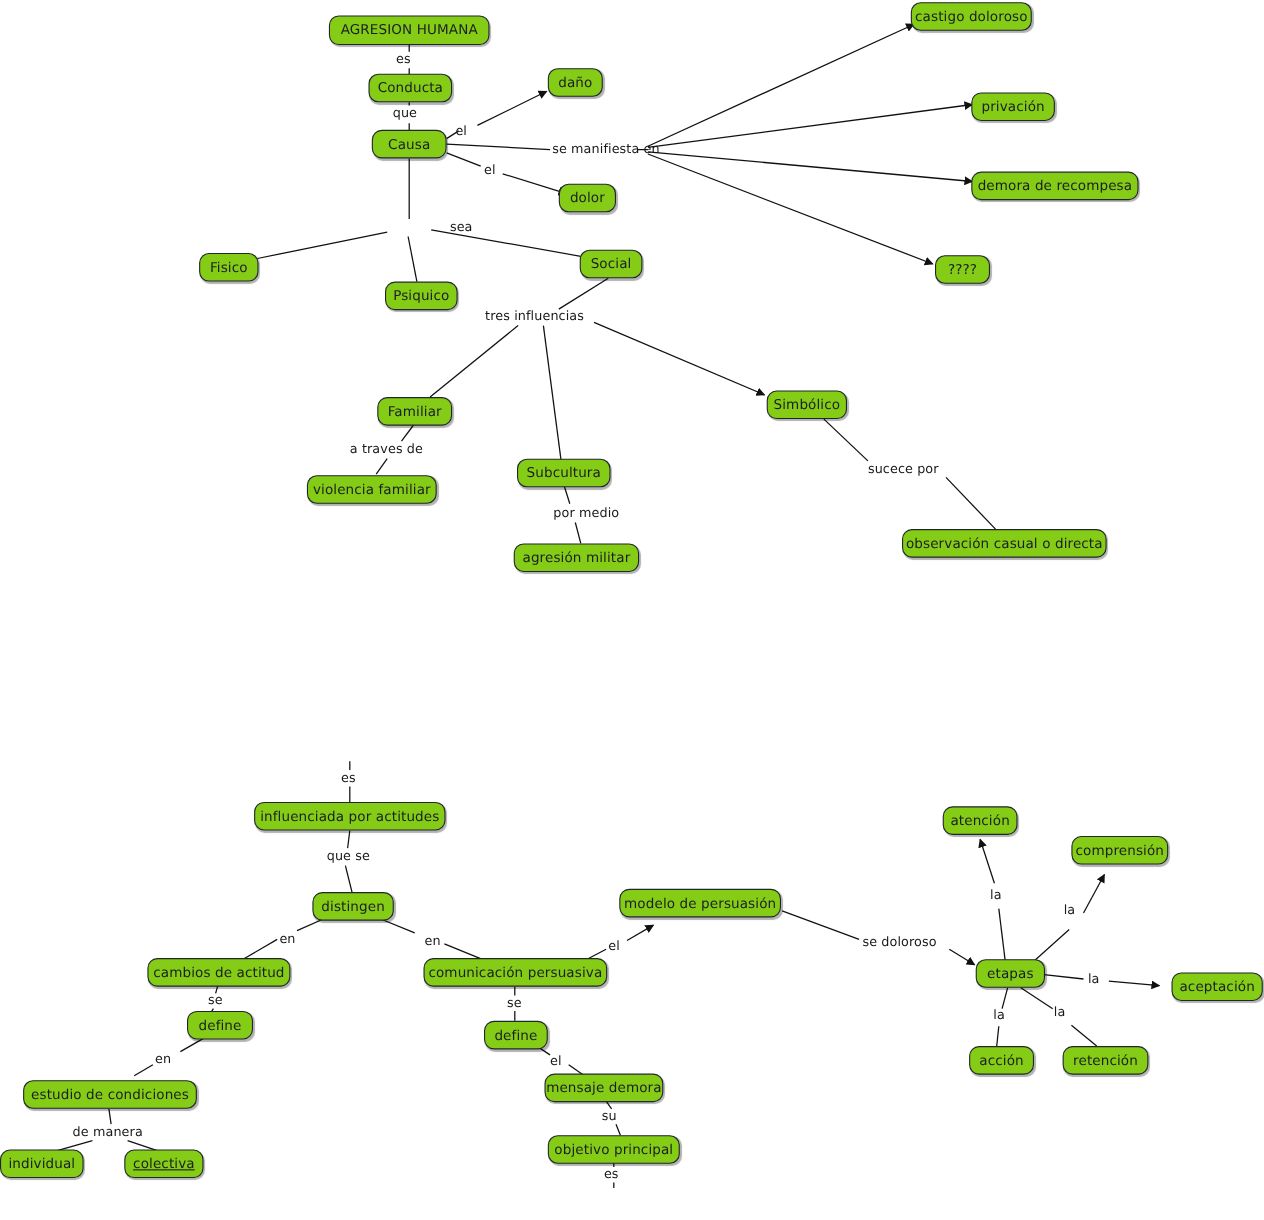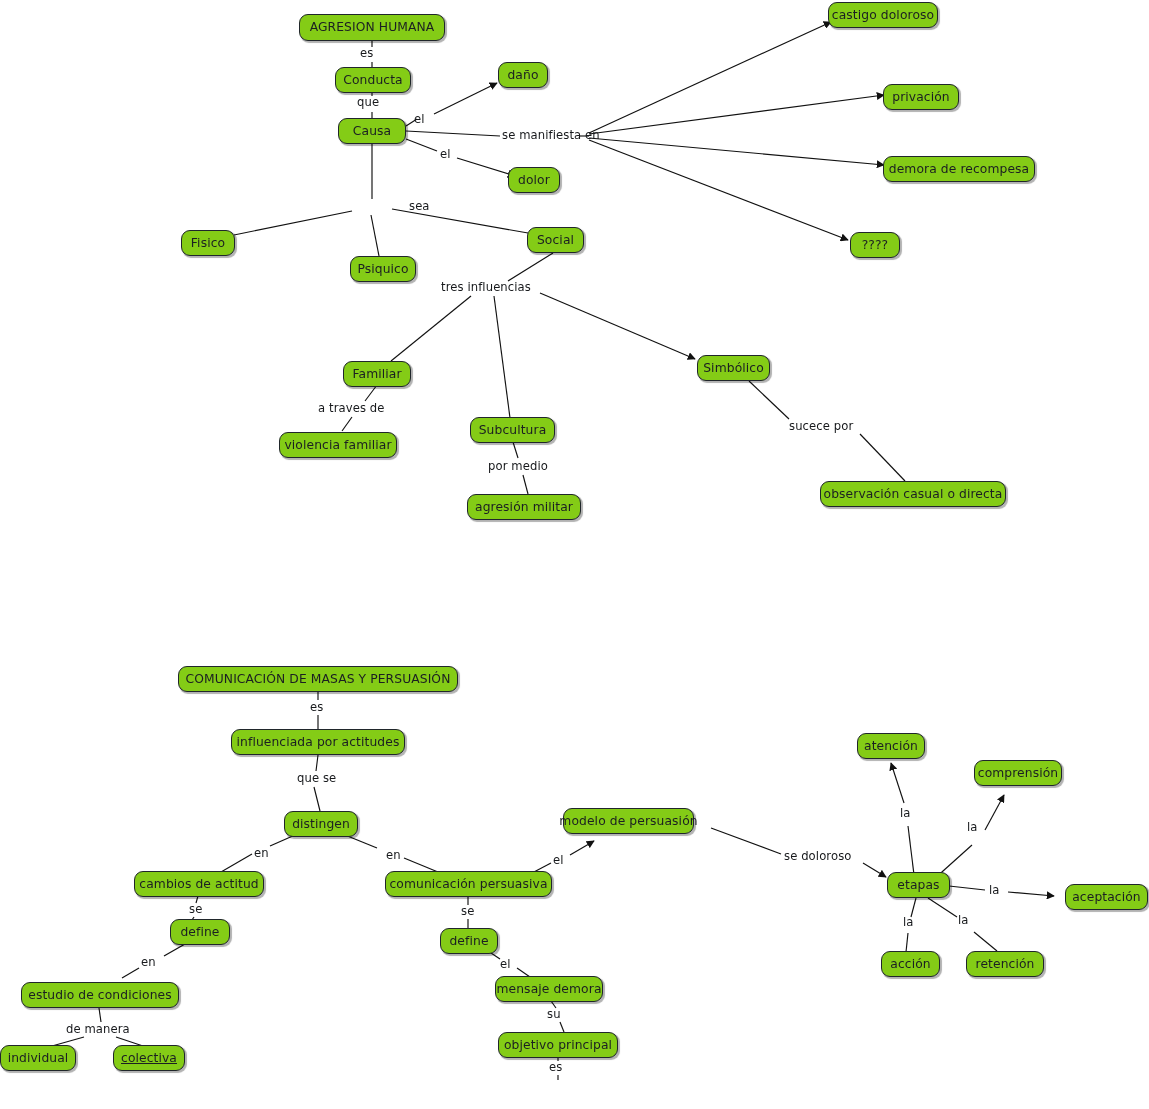--- a/index.html
+++ b/index.html
@@ -168,36 +168,35 @@
   <div class="node" style="left:820px;top:481px;width:186px;height:26px;">observación casual o directa</div>
 
   <span class="lbl" style="left:360px;top:48px;">es</span>
   <span class="lbl" style="left:357px;top:97px;">que</span>
   <span class="lbl" style="left:414px;top:114px;">el</span>
   <span class="lbl" style="left:440px;top:149px;">el</span>
   <span class="lbl" style="left:502px;top:130px;">se manifiesta en</span>
   <span class="lbl" style="left:372px;top:201px;margin-left:37px;">sea</span>
   <span class="lbl" style="left:441px;top:282px;">tres influencias</span>
   <span class="lbl" style="left:318px;top:403px;">a traves de</span>
-  <span class="lbl" style="left:488px;top:461px;">por medio</span>
+  <span class="lbl" style="left:503px;top:461px;">por medio</span>
   <span class="lbl" style="left:789px;top:421px;">sucece por</span>
 
-  <div class="node" style="left:178px;top:666px;width:280px;height:26px;">COMUNICACIÓN DE MASAS Y PERSUASIÓN</div>
   <div class="node" style="left:231px;top:729px;width:174px;height:26px;">influenciada por actitudes</div>
   <div class="node" style="left:284px;top:811px;width:74px;height:26px;">distingen</div>
   <div class="node" style="left:134px;top:871px;width:130px;height:26px;">cambios de actitud</div>
   <div class="node" style="left:170px;top:919px;width:60px;height:26px;">define</div>
   <div class="node" style="left:21px;top:982px;width:158px;height:26px;">estudio de condiciones</div>
   <div class="node" style="left:0px;top:1045px;width:76px;height:26px;">individual</div>
   <div class="node" style="left:113px;top:1045px;width:72px;height:26px;text-decoration:underline;">colectiva</div>
   <div class="node" style="left:385px;top:871px;width:167px;height:26px;">comunicación persuasiva</div>
   <div class="node" style="left:440px;top:928px;width:58px;height:26px;">define</div>
   <div class="node" style="left:495px;top:976px;width:108px;height:26px;">mensaje demora</div>
   <div class="node" style="left:498px;top:1032px;width:120px;height:26px;">objetivo principal</div>
-  <div class="node" style="left:563px;top:808px;width:131px;height:26px;">modelo de persuasión</div>
+  <div class="node" style="left:563px;top:808px;width:147px;height:26px;">modelo de persuasión</div>
   <div class="node" style="left:887px;top:872px;width:63px;height:26px;">etapas</div>
   <div class="node" style="left:857px;top:733px;width:68px;height:26px;">atención</div>
   <div class="node" style="left:974px;top:760px;width:88px;height:26px;">comprensión</div>
   <div class="node" style="left:1065px;top:884px;width:83px;height:26px;">aceptación</div>
   <div class="node" style="left:881px;top:951px;width:59px;height:26px;">acción</div>
   <div class="node" style="left:966px;top:951px;width:78px;height:26px;">retención</div>
 
   <span class="lbl" style="left:310px;top:702px;">es</span>
   <span class="lbl" style="left:297px;top:773px;">que se</span>
   <span class="lbl" style="left:254px;top:848px;">en</span>

